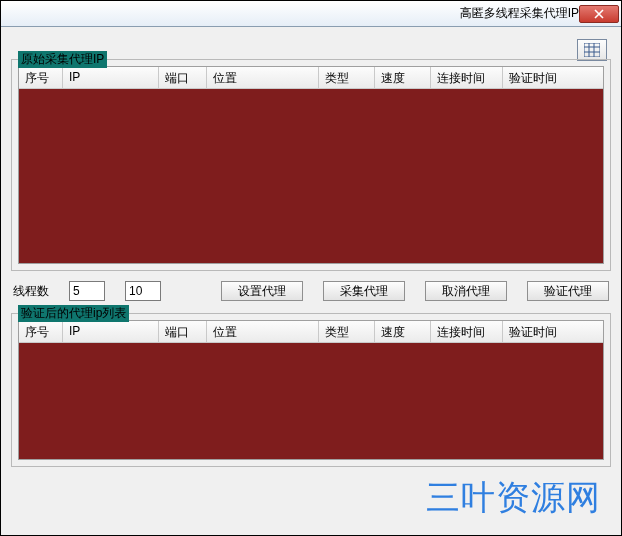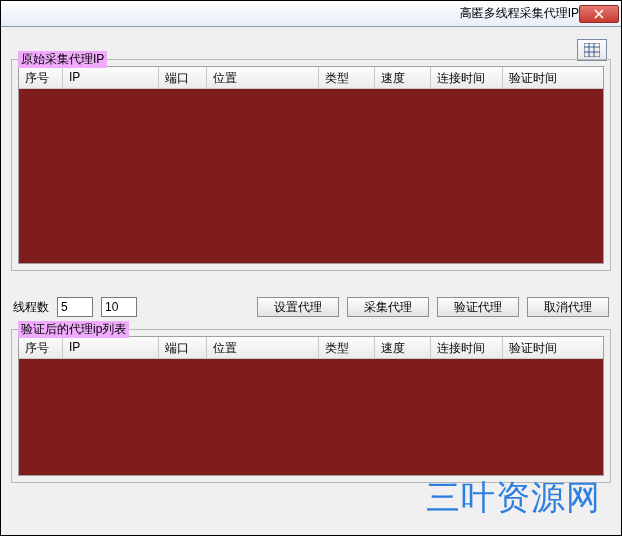--- a/index.html
+++ b/index.html
@@ -6,27 +6,27 @@
 body{background:#fff;width:622px;height:536px;overflow:hidden}
 .outer{width:622px;height:536px;border:1px solid #000}
 .titlebar{height:26px;background:linear-gradient(#fff,#e6eef7);border-bottom:1px solid #8a9db0;display:flex;align-items:center;justify-content:flex-end;padding:0 2px 0 6px}
 .titlebar .title{color:#000;font-size:12px}
 .close-btn{width:40px;height:18px;background:linear-gradient(#e47a71,#c83b2f);border:1px solid #8b2b23;border-radius:2px;display:flex;align-items:center;justify-content:center;cursor:default}
 .close-btn svg{width:10px;height:10px}
 .client{padding:10px 10px 6px 10px;height:calc(100% - 26px);background:#f0f0f0;position:relative}
 .top-icon{position:absolute;right:14px;top:12px;width:30px;height:22px;border:1px solid #7a8aa0;background:linear-gradient(#fdfdfd,#e6e6e6);display:flex;align-items:center;justify-content:center;cursor:default}
 .top-icon svg{width:16px;height:14px}
 .groupbox{border:1px solid #b9b9b9;padding:6px;margin-top:12px;position:relative}
-.groupbox .legend{position:absolute;top:-9px;left:6px;background:#f0abfc;padding:0 3px;font-size:12px;color:#000}
+.groupbox .legend{position:absolute;top:-9px;left:6px;background:#0f766e;padding:0 3px;font-size:12px;color:#000}
 .listview{border:1px solid #9f9f9f;background:#7f1d1d;width:100%;height:198px}
 .lv-sm{height:140px}
 .lv-header{display:flex;height:22px;border-bottom:1px solid #c9c9c9}
 .lv-col{border-right:1px solid #c9c9c9;padding:3px 6px;background:linear-gradient(#fcfcfc,#ebebeb);color:#000;white-space:nowrap;overflow:hidden}
 .c-seq{width:44px}.c-ip{width:96px}.c-port{width:48px}.c-loc{width:112px}.c-type{width:56px}.c-speed{width:56px}.c-conn{width:72px}.c-ver{flex:1;border-right:none}
-.midrow{display:flex;align-items:center;gap:8px;margin-top:26px;padding:0 2px}
+.midrow{display:flex;align-items:center;gap:20px;margin-top:10px;padding:0 2px}
 .midrow .lbl{color:#000}
 .midrow input{width:36px;height:20px;border:1px solid #7a7a7a;background:#fff;padding:1px 3px;font-size:12px}
 .spacer{flex:1}
 .btn{width:82px;height:20px;border:1px solid #8f8f8f;background:linear-gradient(#fdfdfd,#e3e3e3);cursor:default;font-size:12px}
 .watermark{position:absolute;right:20px;bottom:14px;font-size:34px;font-weight:400;color:#2f7fe0;font-family:"Microsoft YaHei",sans-serif;letter-spacing:1px;pointer-events:none}
 </style>
 </head>
 <body>
 
 <div class="outer">
@@ -66,22 +66,22 @@
       </div>
     </div>
 
     <div class="midrow">
       <span class="lbl">线程数</span>
       <input type="text" value="5" style="">
       <input type="text" value="10" style="">
       <span class="spacer"></span>
       <button class="btn">设置代理</button>
       <button class="btn">采集代理</button>
+      <button class="btn">取消代理</button>
       <button class="btn">验证代理</button>
-      <button class="btn">取消代理</button>
     </div>
 
     <div class="groupbox" style="">
       <div class="legend">验证后的代理ip列表</div>
       <div class="listview lv-sm">
         <div class="lv-header">
           <div class="lv-col c-seq">序号</div>
           <div class="lv-col c-ip">IP</div>
           <div class="lv-col c-port">端口</div>
           <div class="lv-col c-loc">位置</div>

